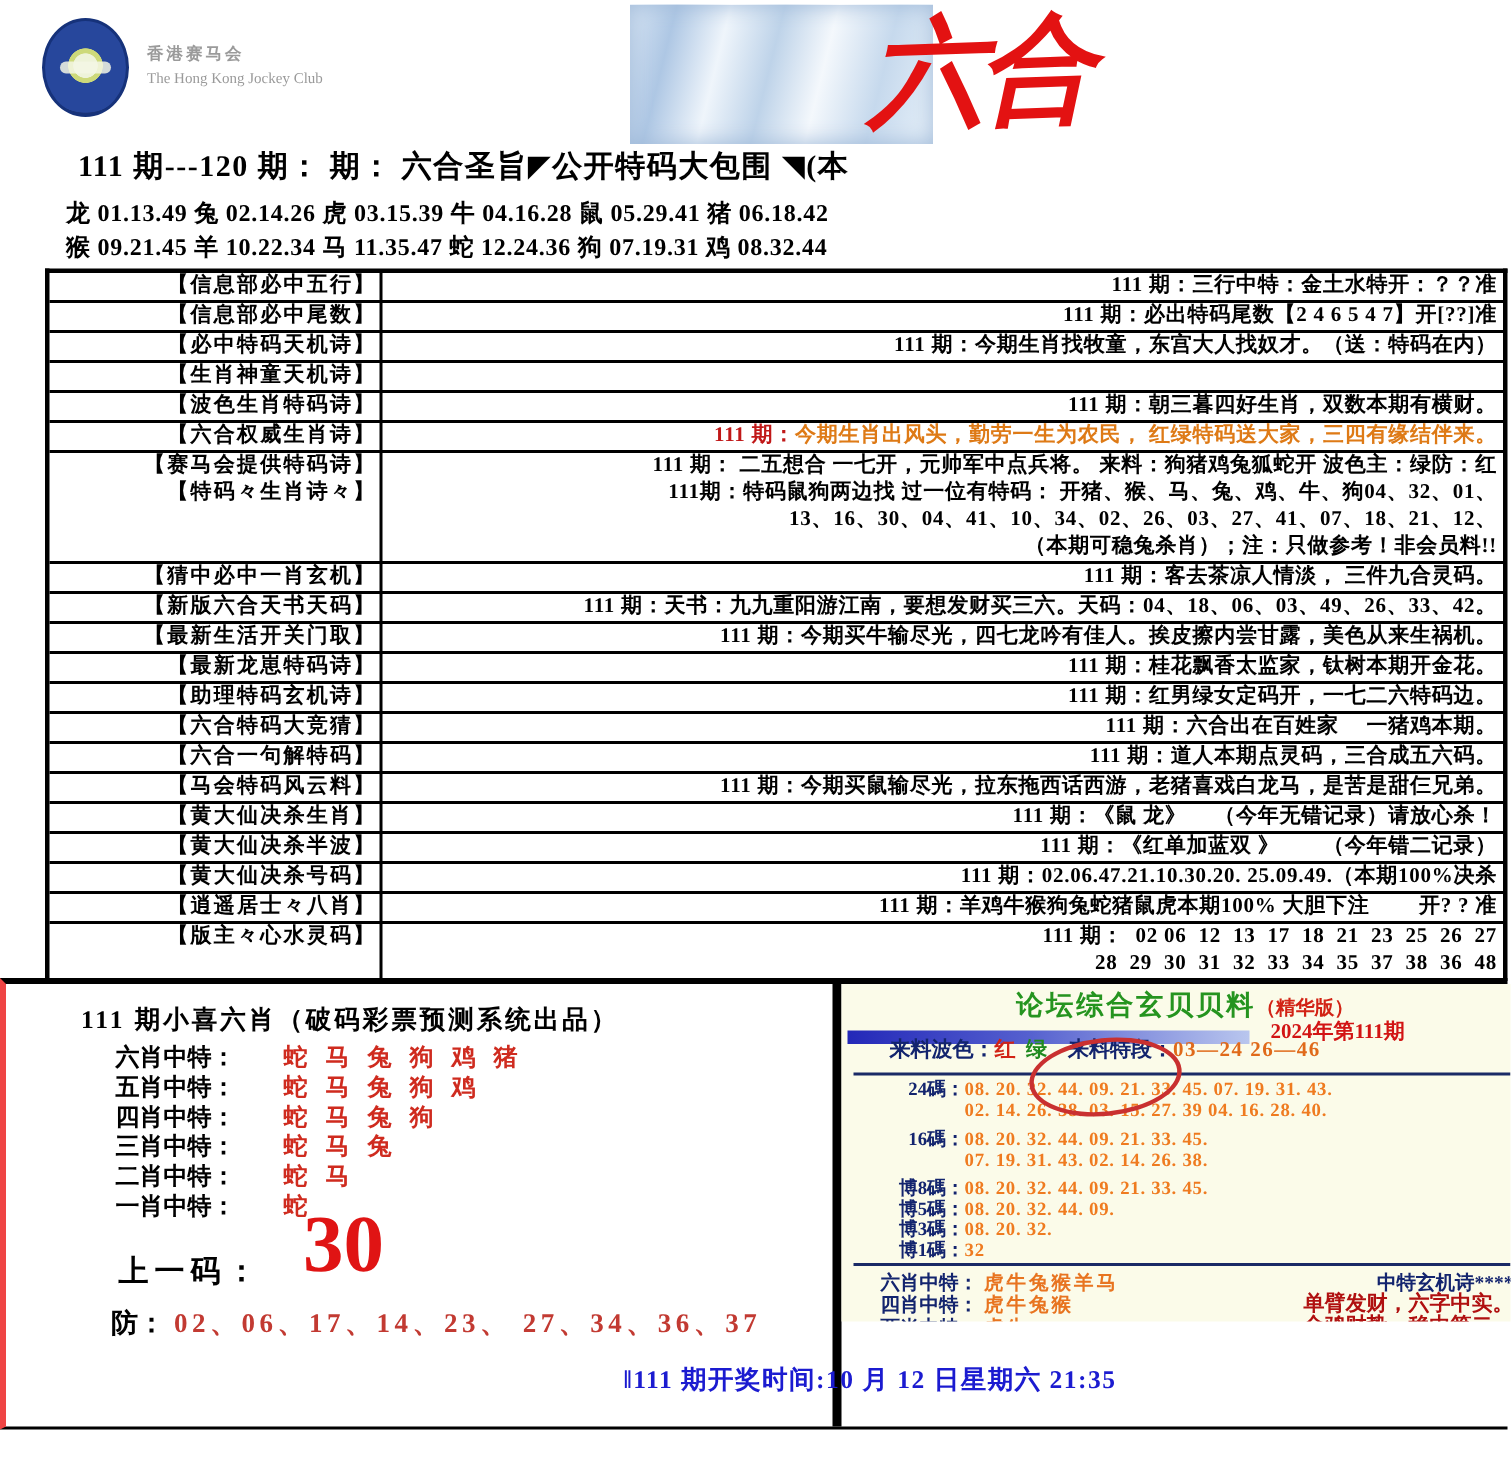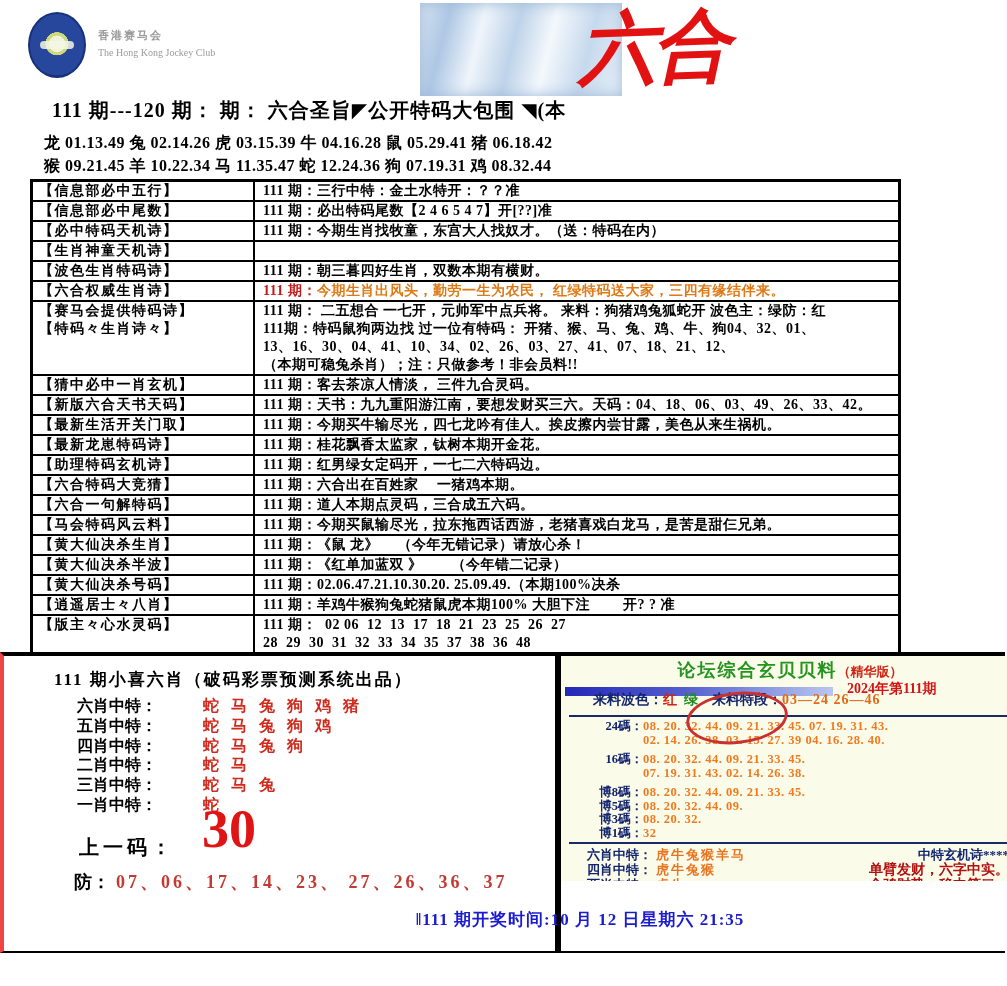--- a/index.html
+++ b/index.html
@@ -20,37 +20,37 @@
   .banner{left:420px;top:3px;width:202px;height:93px;
      background:linear-gradient(104deg,#d9e6f4 0%,#aec7e4 14%,#eff5fb 30%,#bed3e9 46%,#f4f8fc 62%,#c6d9ed 80%,#e8f1f9 100%);
      box-shadow:inset 0 0 14px #9fb9d8;}
   .banner-title{left:578px;top:2px;font-size:78px;line-height:92px;font-weight:bold;font-style:italic;
      color:#e31212;letter-spacing:-4px;transform:rotate(-2deg);}
 
   .title-line{left:52px;top:97px;font-size:20px;font-weight:bold;letter-spacing:1px;white-space:nowrap;}
   .zodiac{left:44px;top:131px;font-size:16px;font-weight:bold;line-height:23px;letter-spacing:.5px;white-space:nowrap;}
 
   
-  .main-table{left:30px;top:179px;width:871px;border:3px solid #000;border-bottom:none;box-sizing:border-box;}
+  .main-table{left:30px;top:179px;width:975px;border:3px solid #000;border-bottom:none;box-sizing:border-box;text-align:right;}
   .trow{display:flex;border-bottom:2px solid #000;font-weight:bold;font-size:14px;line-height:18px;}
   .tlabel{width:222px;flex:none;border-right:2px solid #000;padding:0 2px 0 6px;letter-spacing:1.5px;box-sizing:border-box;}
   .tcontent{flex:1;padding:0 4px 0 8px;letter-spacing:.5px;}
   .pre{white-space:pre-wrap;}
   .period-red{color:#c01818;}
   .txt-orange{color:#de7a16;}
 
   
   .bottom-box{left:0;top:652px;width:1005px;height:301px;box-sizing:border-box;
       border-left:4px solid #ef4444;border-top:4px solid #000;border-bottom:2px solid #000;}
   .b-divider{position:absolute;left:551px;top:0;width:6px;height:100%;background:#000;}
 
   .bl-title{position:absolute;left:50px;top:12px;font-size:17px;font-weight:bold;letter-spacing:2px;}
   .bl-rows{position:absolute;left:73px;top:40px;font-size:16px;font-weight:bold;}
   .bl-row{line-height:19.8px;white-space:nowrap;}
-  .bl-val{color:#cf2b1f;letter-spacing:4px;margin-left:14px;padding-left:32px;}
+  .bl-val{color:#cf2b1f;letter-spacing:4px;margin-left:0;padding-left:32px;}
   .bl-lastcode-label{position:absolute;left:75px;top:178px;font-size:20px;font-weight:bold;letter-spacing:4px;}
   .bl-lastcode{position:absolute;left:198px;top:146px;font-size:54px;font-weight:bold;color:#e01414;line-height:54px;}
   .bl-guard{position:absolute;left:70px;top:214px;font-size:18px;font-weight:bold;white-space:nowrap;}
   .bl-guard-nums{color:#c23a32;letter-spacing:3px;margin-left:6px;}
 
   
   .right-panel{position:absolute;left:557px;top:0;width:426px;height:225px;background:#fbfbe9;
       border-right:3px solid #111;overflow:hidden;box-sizing:content-box;padding-left:32px;}
   .rp-title{position:absolute;left:0;right:0;top:2px;text-align:center;white-space:nowrap;}
   .rp-title-main{color:#25941f;font-weight:bold;font-size:18px;letter-spacing:2px;}
@@ -204,27 +204,27 @@
   </div>
 
   <div class="abs bottom-box">
     <div class="b-divider"></div>
 
     <div class="bl-title">111 期小喜六肖（破码彩票预测系统出品）</div>
     <div class="bl-rows">
       <div class="bl-row"><span>六肖中特：</span><span class="bl-val">蛇 马 兔 狗 鸡 猪</span></div>
       <div class="bl-row"><span>五肖中特：</span><span class="bl-val">蛇 马 兔 狗 鸡</span></div>
       <div class="bl-row"><span>四肖中特：</span><span class="bl-val">蛇 马 兔 狗</span></div>
+      <div class="bl-row"><span>三肖中特：</span><span class="bl-val">蛇 马 兔</span></div>
       <div class="bl-row"><span>二肖中特：</span><span class="bl-val">蛇 马</span></div>
-      <div class="bl-row"><span>三肖中特：</span><span class="bl-val">蛇 马 兔</span></div>
       <div class="bl-row"><span>一肖中特：</span><span class="bl-val">蛇</span></div>
     </div>
     <div class="bl-lastcode-label">上一码：</div>
     <div class="bl-lastcode">30</div>
-    <div class="bl-guard"><span>防：</span><span class="bl-guard-nums">07、06、17、14、23、 27、26、36、37</span></div>
+    <div class="bl-guard"><span>防：</span><span class="bl-guard-nums">02、06、17、14、23、 27、34、36、37</span></div>
 
     <div class="right-panel">
       <div class="rp-title">
         <span class="rp-title-main">论坛综合玄贝贝料</span><span class="rp-title-suffix">（精华版）</span>
       </div>
       <div class="rp-bar-row">
         <div class="rp-bar"></div>
         <div class="rp-period">2024年第111期</div>
       </div>
       <div class="rp-wave">

